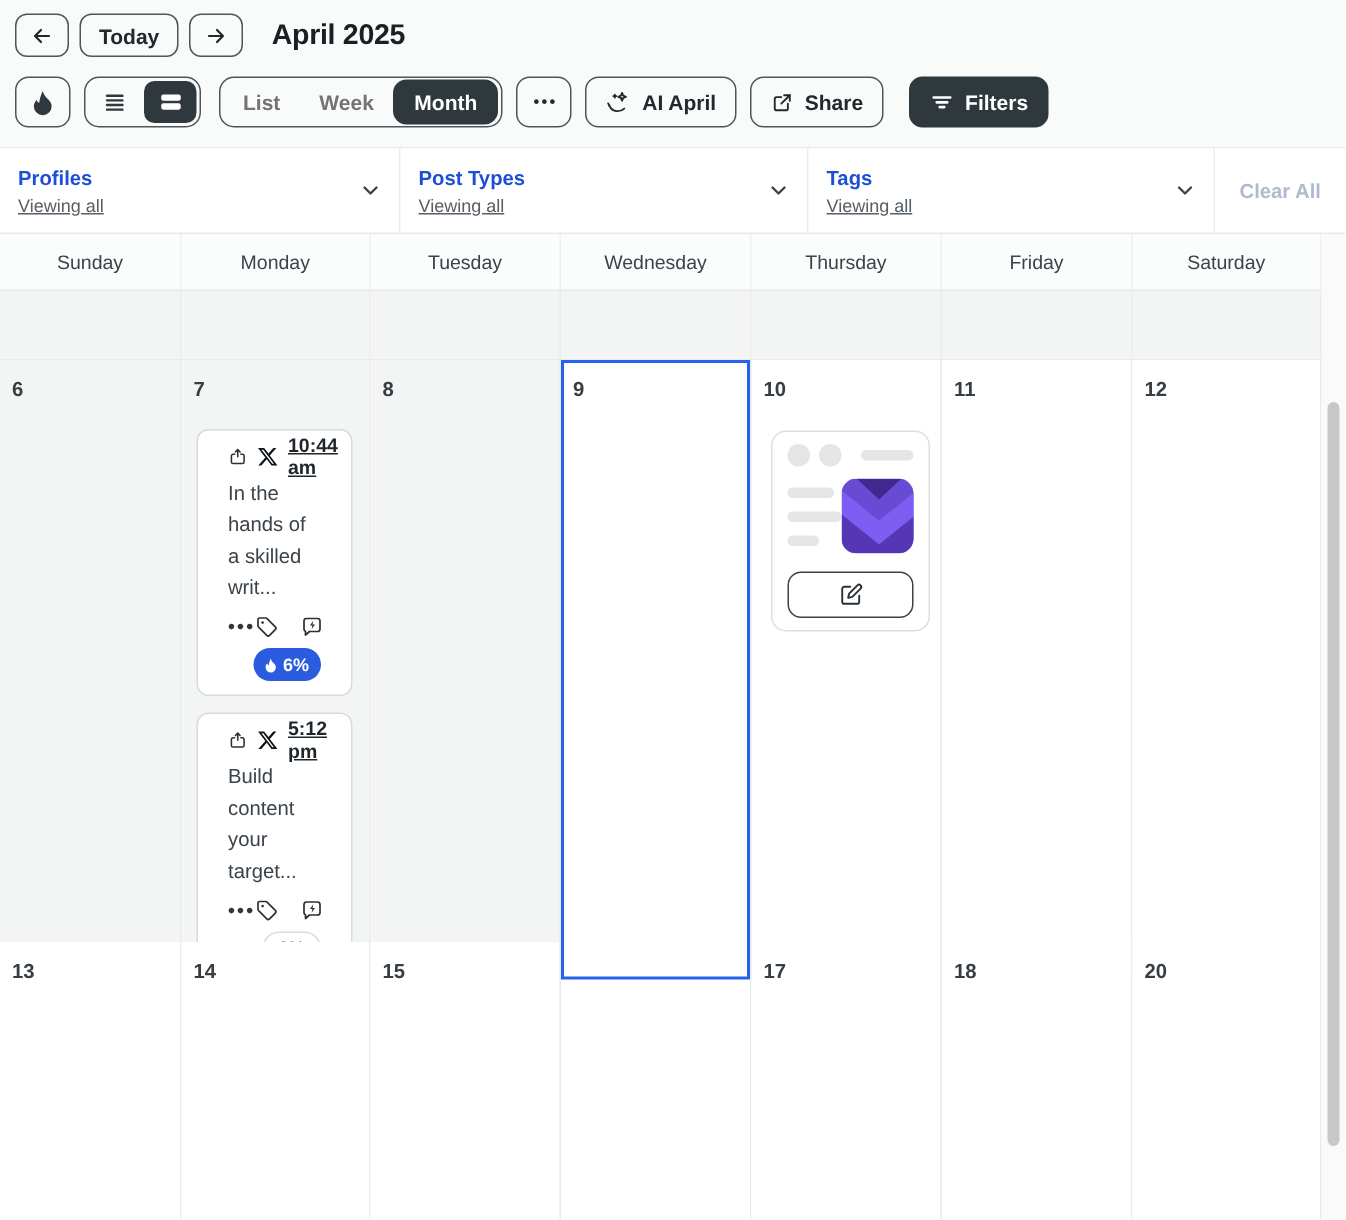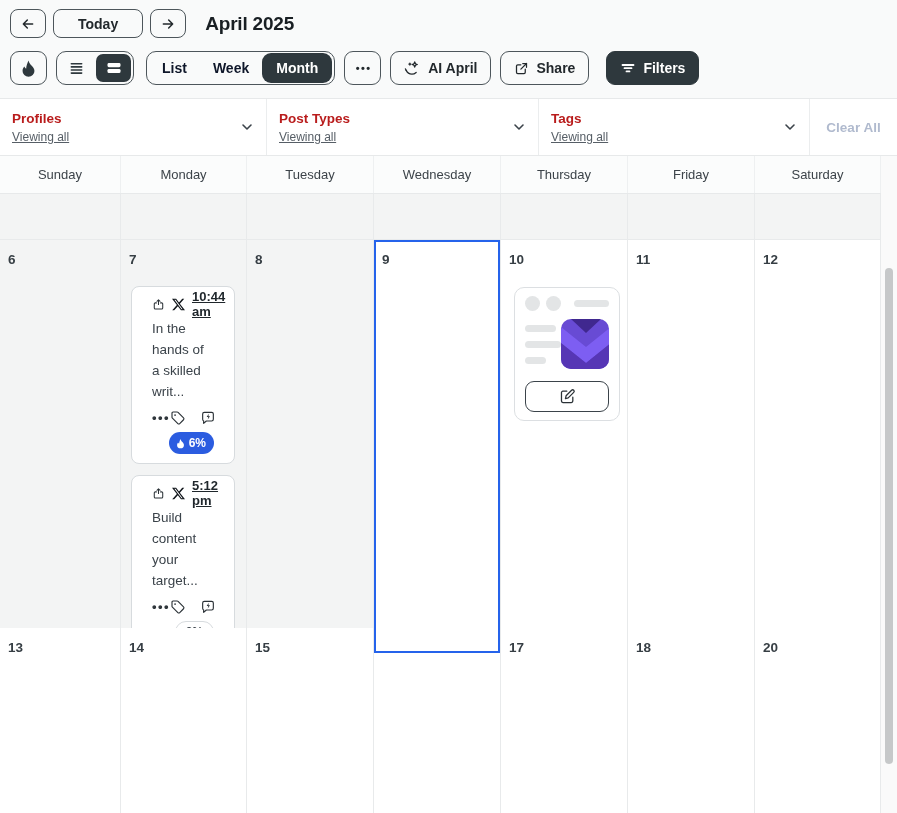--- a/index.html
+++ b/index.html
@@ -6,45 +6,45 @@
   html,body { width:897px; height:813px; overflow:hidden; }
   body { font-family:"Liberation Sans", sans-serif; background:#fff; color:#22282c; }
 
   
   .topbar { height:99px; background:#f9fafa; border-bottom:1px solid #e7e9ea; padding:9px 10px 0 10px; }
   .row1 { display:flex; align-items:center; gap:7px; height:29px; }
   .row2 { display:flex; align-items:center; gap:9px; height:34px; margin-top:13px; }
   .btn { display:flex; align-items:center; justify-content:center; gap:7px;
          border:1px solid #4d565b; border-radius:8px; background:transparent;
          font-family:inherit; font-size:14px; font-weight:700; color:#22282c; cursor:pointer; }
-  .btn-sm { height:29px; padding:0 24px; }
+  .btn-sm { height:29px; padding:0 12px; }
   .btn-ic-sm { height:29px; width:36px; padding:0; }
   .btn-md { height:34px; padding:0 13px; border-radius:9px; }
   .btn-ic-md { height:34px; width:37px; padding:0; border-radius:9px; }
   .btn.dark { background:#2e383d; border-color:#2e383d; color:#fff; }
   .page-title { font-size:19px; font-weight:700; color:#191f23; margin-left:12px; letter-spacing:-0.2px; }
 
   .toggle-group { display:flex; gap:2px; border:1px solid #4d565b; border-radius:10px; padding:2px; height:34px; }
   .toggle-seg { width:35px; height:28px; display:flex; align-items:center; justify-content:center;
                 border:none; background:transparent; border-radius:7px; cursor:pointer; }
   .toggle-seg.active { background:#2e383d; }
 
   .seg { display:flex; align-items:center; border:1px solid #4d565b; border-radius:10px; height:34px; padding:0 2px; }
   .seg button { border:none; background:transparent; height:30px; padding:0 13px; border-radius:9px;
-                font-family:inherit; font-size:14px; font-weight:700; color:#0f172a; cursor:pointer; }
+                font-family:inherit; font-size:14px; font-weight:700; color:#737373; cursor:pointer; }
   .seg button.active { background:#2e383d; color:#fff; padding:0 14px; }
 
   .dots-txt { font-size:11px; letter-spacing:1.5px; font-weight:700; color:#22282c; line-height:1; padding-left:2px; }
 
   
   .filterbar { height:57px; display:flex; border-bottom:1px solid #e7e9ea; background:#fff; }
   .fgroup { position:relative; display:flex; flex-direction:column; justify-content:center;
             padding-left:12px; border-right:1px solid #ebedee; cursor:pointer; }
   .fg1 { width:267px; } .fg2 { width:272px; } .fg3 { width:271px; }
-  .flabel { font-size:13.5px; font-weight:700; color:#b91c1c; }
+  .flabel { font-size:13.5px; font-weight:700; color:#1d4ed8; }
   .fvalue { font-size:12px; color:#565e66; margin-top:4px;text-decoration:underline; }
   .chev { position:absolute; right:11px; top:50%; transform:translateY(-50%); display:flex; }
   .clear-all { flex:1; display:flex; align-items:center; justify-content:center;
                font-size:13.5px; font-weight:700; color:#b0bace; cursor:pointer; }
 
   
   .calendar { position:relative; height:657px; }
   .gridcols { display:grid; grid-template-columns:121px 126px 127px 127px 127px 127px 126px; width:881px; }
   .day-headers { height:38px; background:#fbfcfc; border-bottom:1px solid #e7e9ea; }
   .dh-cell { display:flex; align-items:center; justify-content:center;

